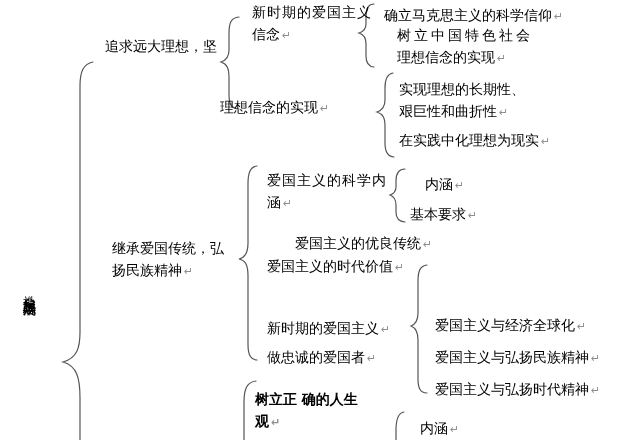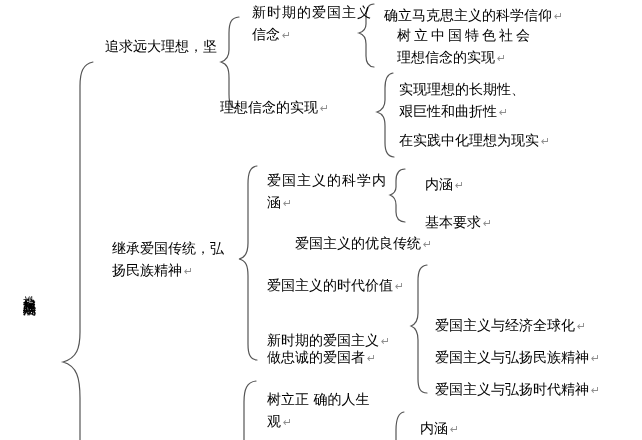--- a/index.html
+++ b/index.html
@@ -110,54 +110,54 @@
 
   <div class="para" style="left:112px;top:237px;">
     <div>继承爱国传统，弘</div>
     <div><span>扬民族精神</span><span class="ret">↵</span></div>
   </div>
 
   <div class="para" style="left:425px;top:173px;">
     <span>内涵</span><span class="ret">↵</span>
   </div>
 
-  <div class="para" style="left:425px;top:203px;margin-top:8px;">
+  <div class="para" style="left:410px;top:203px;">
     <span>基本要求</span><span class="ret">↵</span>
   </div>
 
   <div class="para" style="left:267px;top:232px;margin-left:28px;">
     <span>爱国主义的优良传统</span><span class="ret">↵</span>
   </div>
 
-  <div class="para" style="left:267px;top:274px;">
+  <div class="para" style="left:267px;top:255px;">
     <span>爱国主义的时代价值</span><span class="ret">↵</span>
   </div>
 
-  <div class="para" style="left:267px;top:317px;margin-top:12px;">
+  <div class="para" style="left:267px;top:317px;">
     <span>新时期的爱国主义</span><span class="ret">↵</span>
   </div>
 
   <div class="para" style="left:267px;top:346px;">
     <span>做忠诚的爱国者</span><span class="ret">↵</span>
   </div>
 
 
   <div class="para" style="left:435px;top:314px;">
     <span>爱国主义与经济全球化</span><span class="ret">↵</span>
   </div>
 
   <div class="para" style="left:435px;top:346px;">
     <span>爱国主义与弘扬民族精神</span><span class="ret">↵</span>
   </div>
 
   <div class="para" style="left:435px;top:378px;">
     <span>爱国主义与弘扬时代精神</span><span class="ret">↵</span>
   </div>
 
-  <div class="para" style="left:267px;top:388px;">
+  <div class="para" style="left:255px;top:388px;font-weight:bold;">
     <div>树立正 确的人生</div>
     <div><span>观</span><span class="ret">↵</span></div>
   </div>
 
   <div class="para" style="left:420px;top:417px;">
     <span>内涵</span><span class="ret">↵</span>
   </div>
 
 </div>
 

